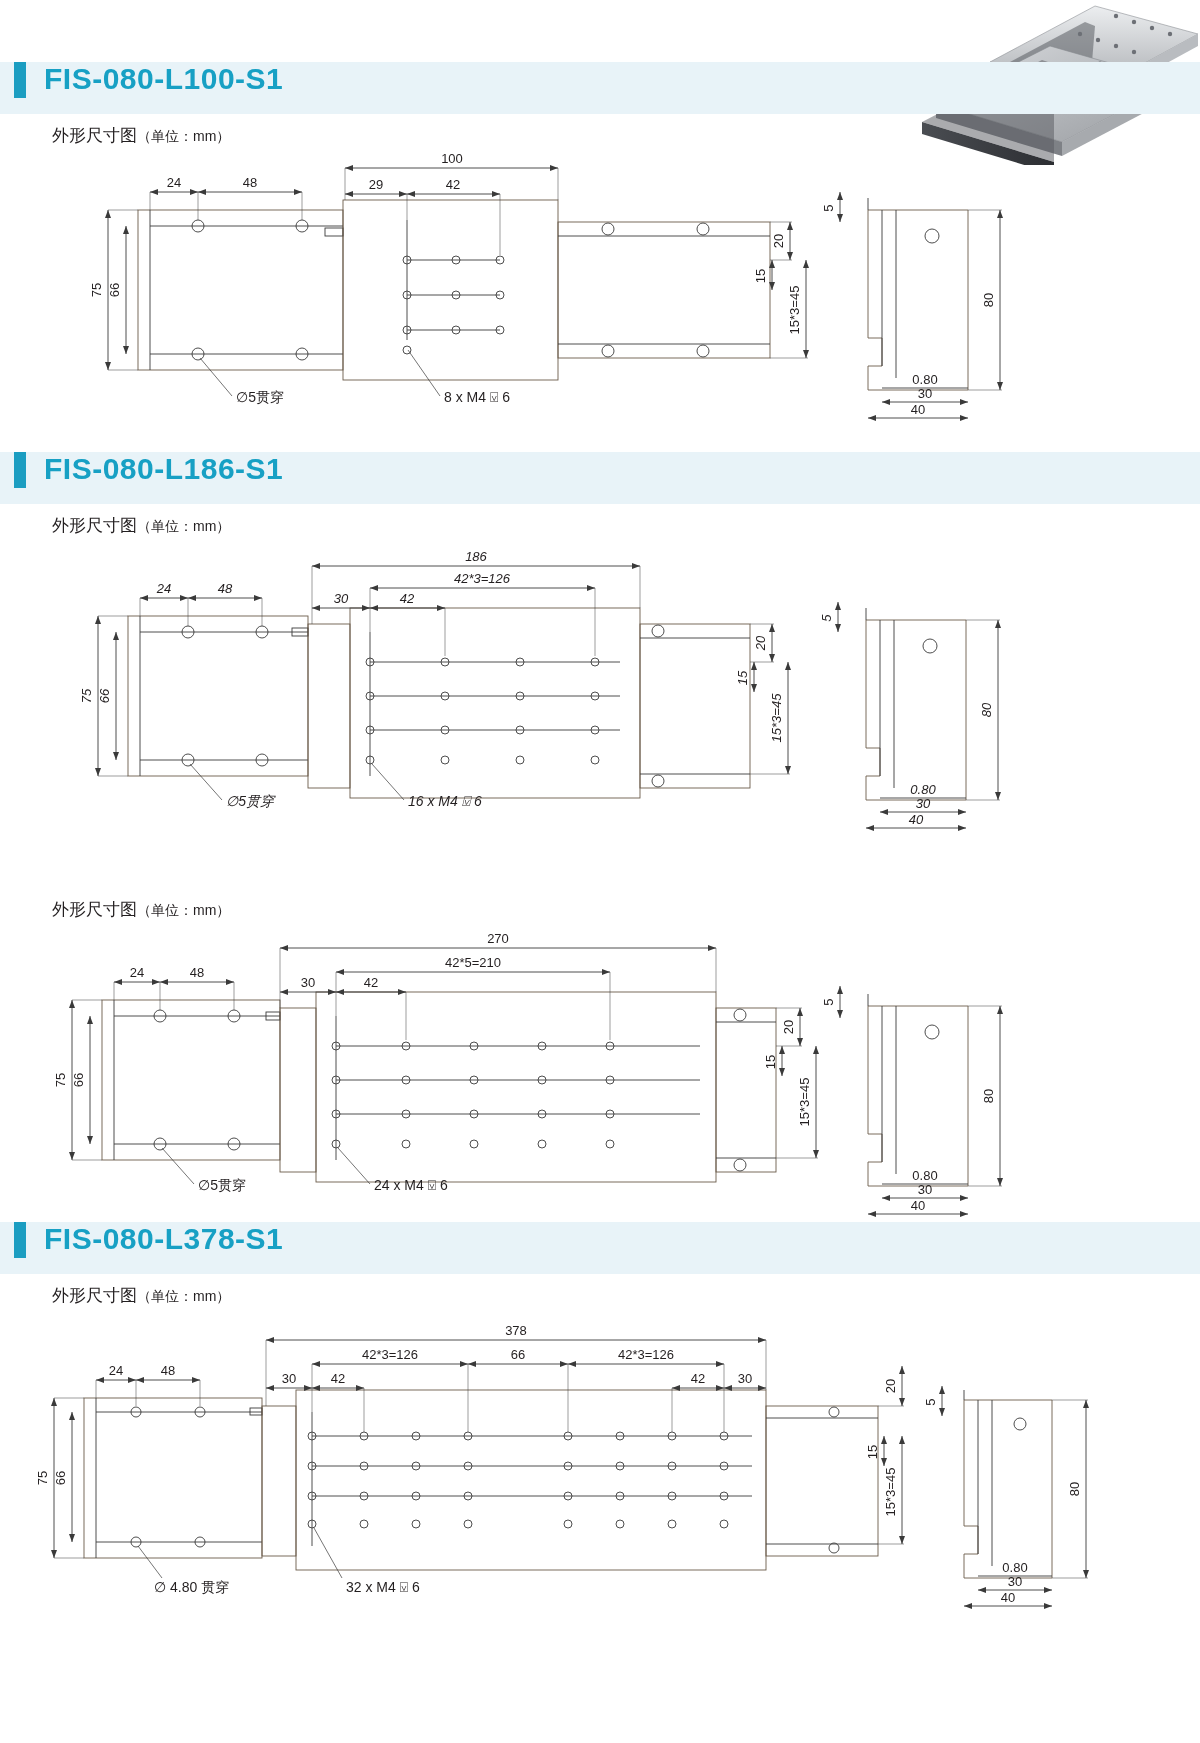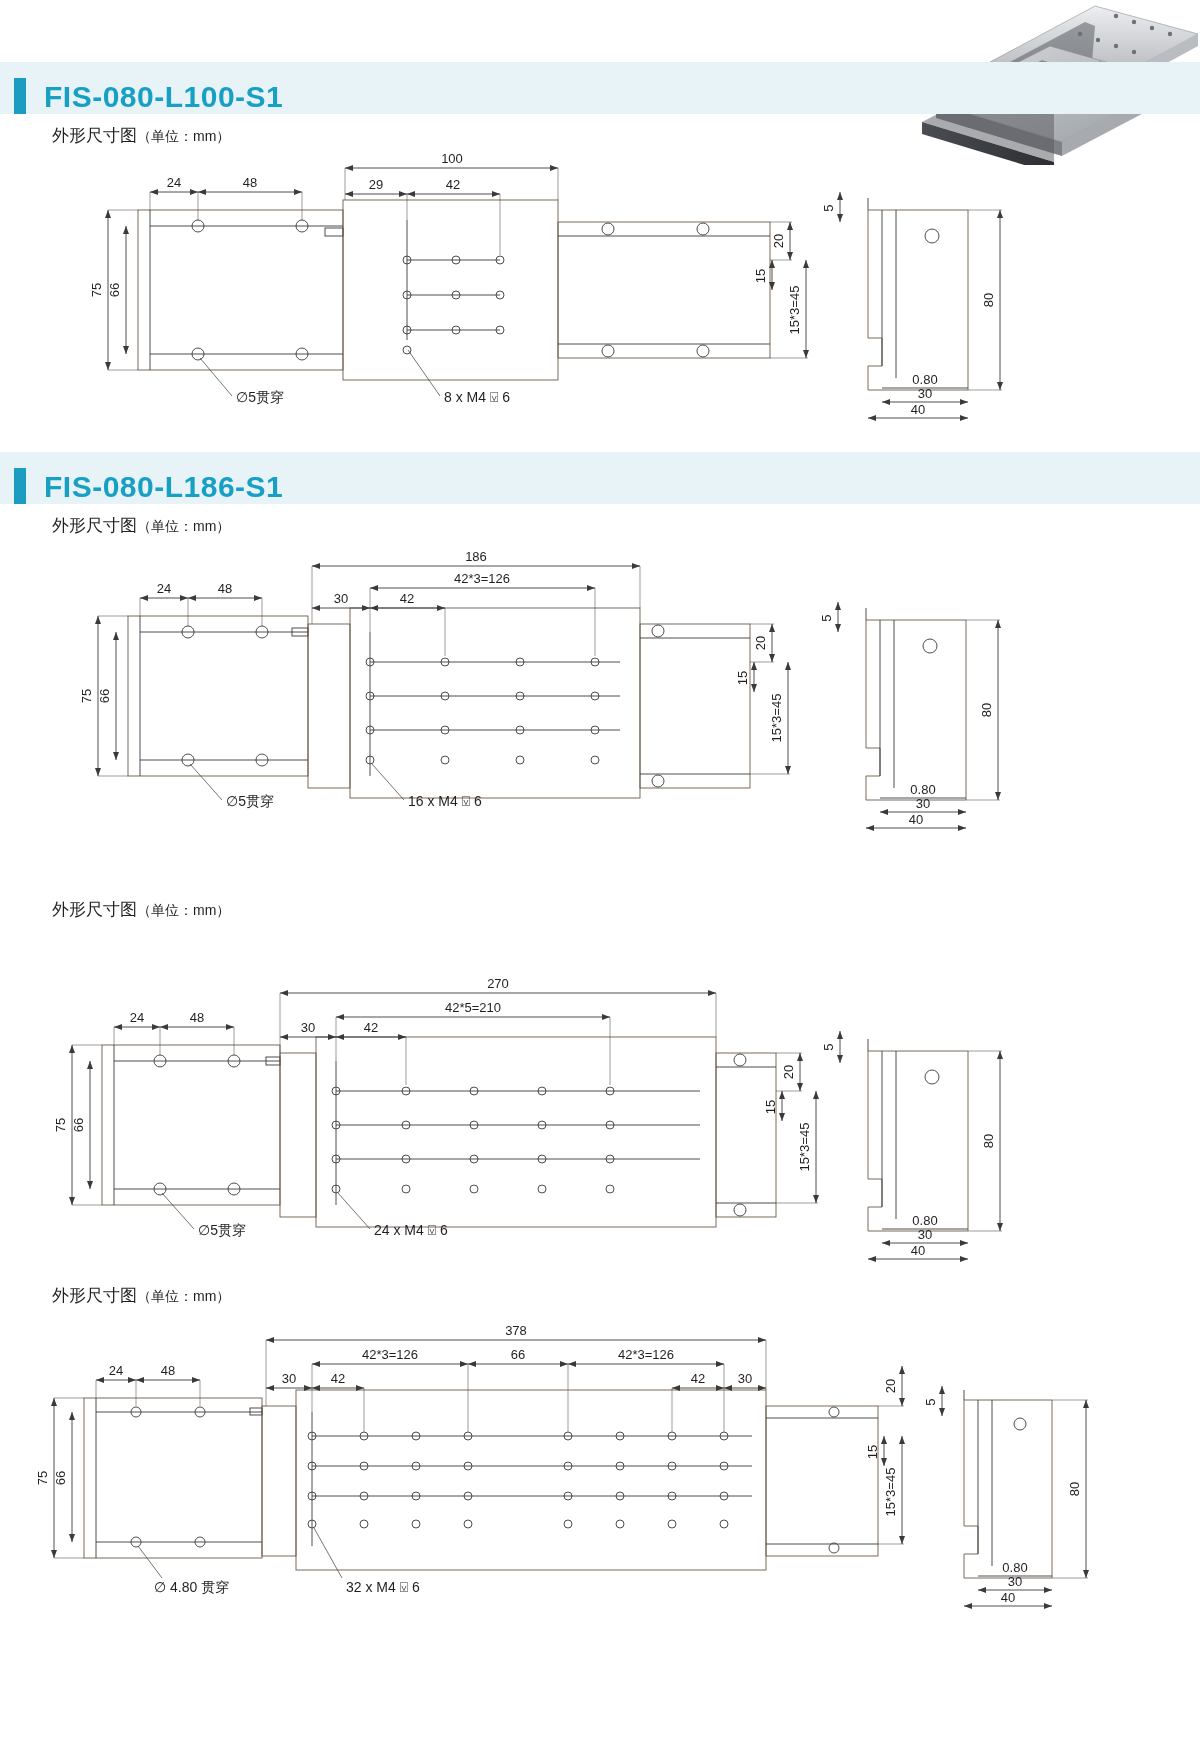--- a/index.html
+++ b/index.html
@@ -7,21 +7,21 @@
     width:1200px;height:1743px;background:#ffffff;
     font-family:"Liberation Sans", sans-serif;
     color:#231f20;position:relative;overflow:hidden;
   }
   .page{position:relative;width:1200px;height:1743px;}
 
   
   .section{position:absolute;left:0;width:1200px;}
   .sec-head{
     position:relative;height:52px;background:#e8f3f8;
-    display:flex;align-items:flex-end;
+    display:flex;align-items:flex-start;
   }
   .sec-bar{
     width:12px;height:36px;background:#1b9dc1;margin-left:14px;margin-right:18px;flex:0 0 auto;
   }
   .sec-title{
     font-size:30px;font-weight:bold;color:#17a0c4;letter-spacing:0.5px;
     font-family:"Liberation Sans", sans-serif;
   }
 
   
@@ -232,21 +232,21 @@
   <div class="section" style="top:452px;">
     <div class="sec-head">
       <div class="sec-bar"></div>
       <div class="sec-title">FIS-080-L186-S1</div>
     </div>
   </div>
   <div style="position:absolute;left:52px;top:514px;">
     <span style="font-size:17px;">外形尺寸图</span><span style="font-size:14px;">（单位：mm）</span>
   </div>
 
-  <div class="canvas" style="left:0;top:536px;">
+  <div class="canvas" style="left:0;top:536px;font-style:italic;">
     <svg width="1200" height="300" viewBox="0 0 1200 300">
       <g stroke="#3a3a3a" fill="none" stroke-width="0.9" font-family="Liberation Sans, sans-serif" font-size="13">
 
         <rect x="128" y="80" width="180" height="160" stroke="#6b5b4a"></rect>
         <line x1="140" y1="80" x2="140" y2="240"></line>
         <line x1="140" y1="96" x2="308" y2="96"></line>
         <line x1="140" y1="224" x2="308" y2="224"></line>
         <circle cx="188" cy="96" r="6"></circle>
           <circle cx="262" cy="96" r="6"></circle>
         <circle cx="188" cy="224" r="6"></circle>
@@ -363,21 +363,21 @@
         <path d="M866,292 l8,-3 v6 z M966,292 l-8,-3 v6 z" fill="#3a3a3a" stroke="none"></path>
         <text x="916" y="288" text-anchor="middle" fill="#231f20" stroke="none">40</text>
       </g>
     </svg>
   </div>
 
   <div style="position:absolute;left:52px;top:898px;">
     <span style="font-size:17px;">外形尺寸图</span><span style="font-size:14px;">（单位：mm）</span>
   </div>
 
-  <div class="canvas" style="left:0;top:965px;">
+  <div class="canvas" style="left:0;top:920px;">
     <svg width="1200" height="300" viewBox="0 0 1200 300">
       <g stroke="#3a3a3a" fill="none" stroke-width="0.9" font-family="Liberation Sans, sans-serif" font-size="13">
 
         <rect x="102" y="80" width="178" height="160" stroke="#6b5b4a"></rect>
         <line x1="114" y1="80" x2="114" y2="240"></line>
         <line x1="114" y1="96" x2="280" y2="96"></line>
         <line x1="114" y1="224" x2="280" y2="224"></line>
         <circle cx="160" cy="96" r="6"></circle>
           <circle cx="234" cy="96" r="6"></circle>
         <circle cx="160" cy="224" r="6"></circle>
@@ -494,20 +494,26 @@
         <line x1="882" y1="278" x2="968" y2="278"></line>
         <path d="M882,278 l8,-3 v6 z M968,278 l-8,-3 v6 z" fill="#3a3a3a" stroke="none"></path>
         <text x="925" y="274" text-anchor="middle" fill="#231f20" stroke="none">30</text>
         <line x1="868" y1="294" x2="968" y2="294"></line>
         <path d="M868,294 l8,-3 v6 z M968,294 l-8,-3 v6 z" fill="#3a3a3a" stroke="none"></path>
         <text x="918" y="290" text-anchor="middle" fill="#231f20" stroke="none">40</text>
       </g>
     </svg>
   </div>
 
+  <div class="section" style="top:1222px;">
+    <div class="sec-head">
+      <div class="sec-bar"></div>
+      <div class="sec-title">FIS-080-L378-S1</div>
+    </div>
+  </div>
   <div style="position:absolute;left:52px;top:1284px;">
     <span style="font-size:17px;">外形尺寸图</span><span style="font-size:14px;">（单位：mm）</span>
   </div>
 
   <div class="canvas" style="left:12px;top:1306px;">
     <svg width="1200" height="437" viewBox="0 0 1200 437">
       <g stroke="#3a3a3a" fill="none" stroke-width="0.9" font-family="Liberation Sans, sans-serif" font-size="13">
 
         <rect x="72" y="92" width="178" height="160" stroke="#6b5b4a"></rect>
         <line x1="84" y1="92" x2="84" y2="252"></line>

